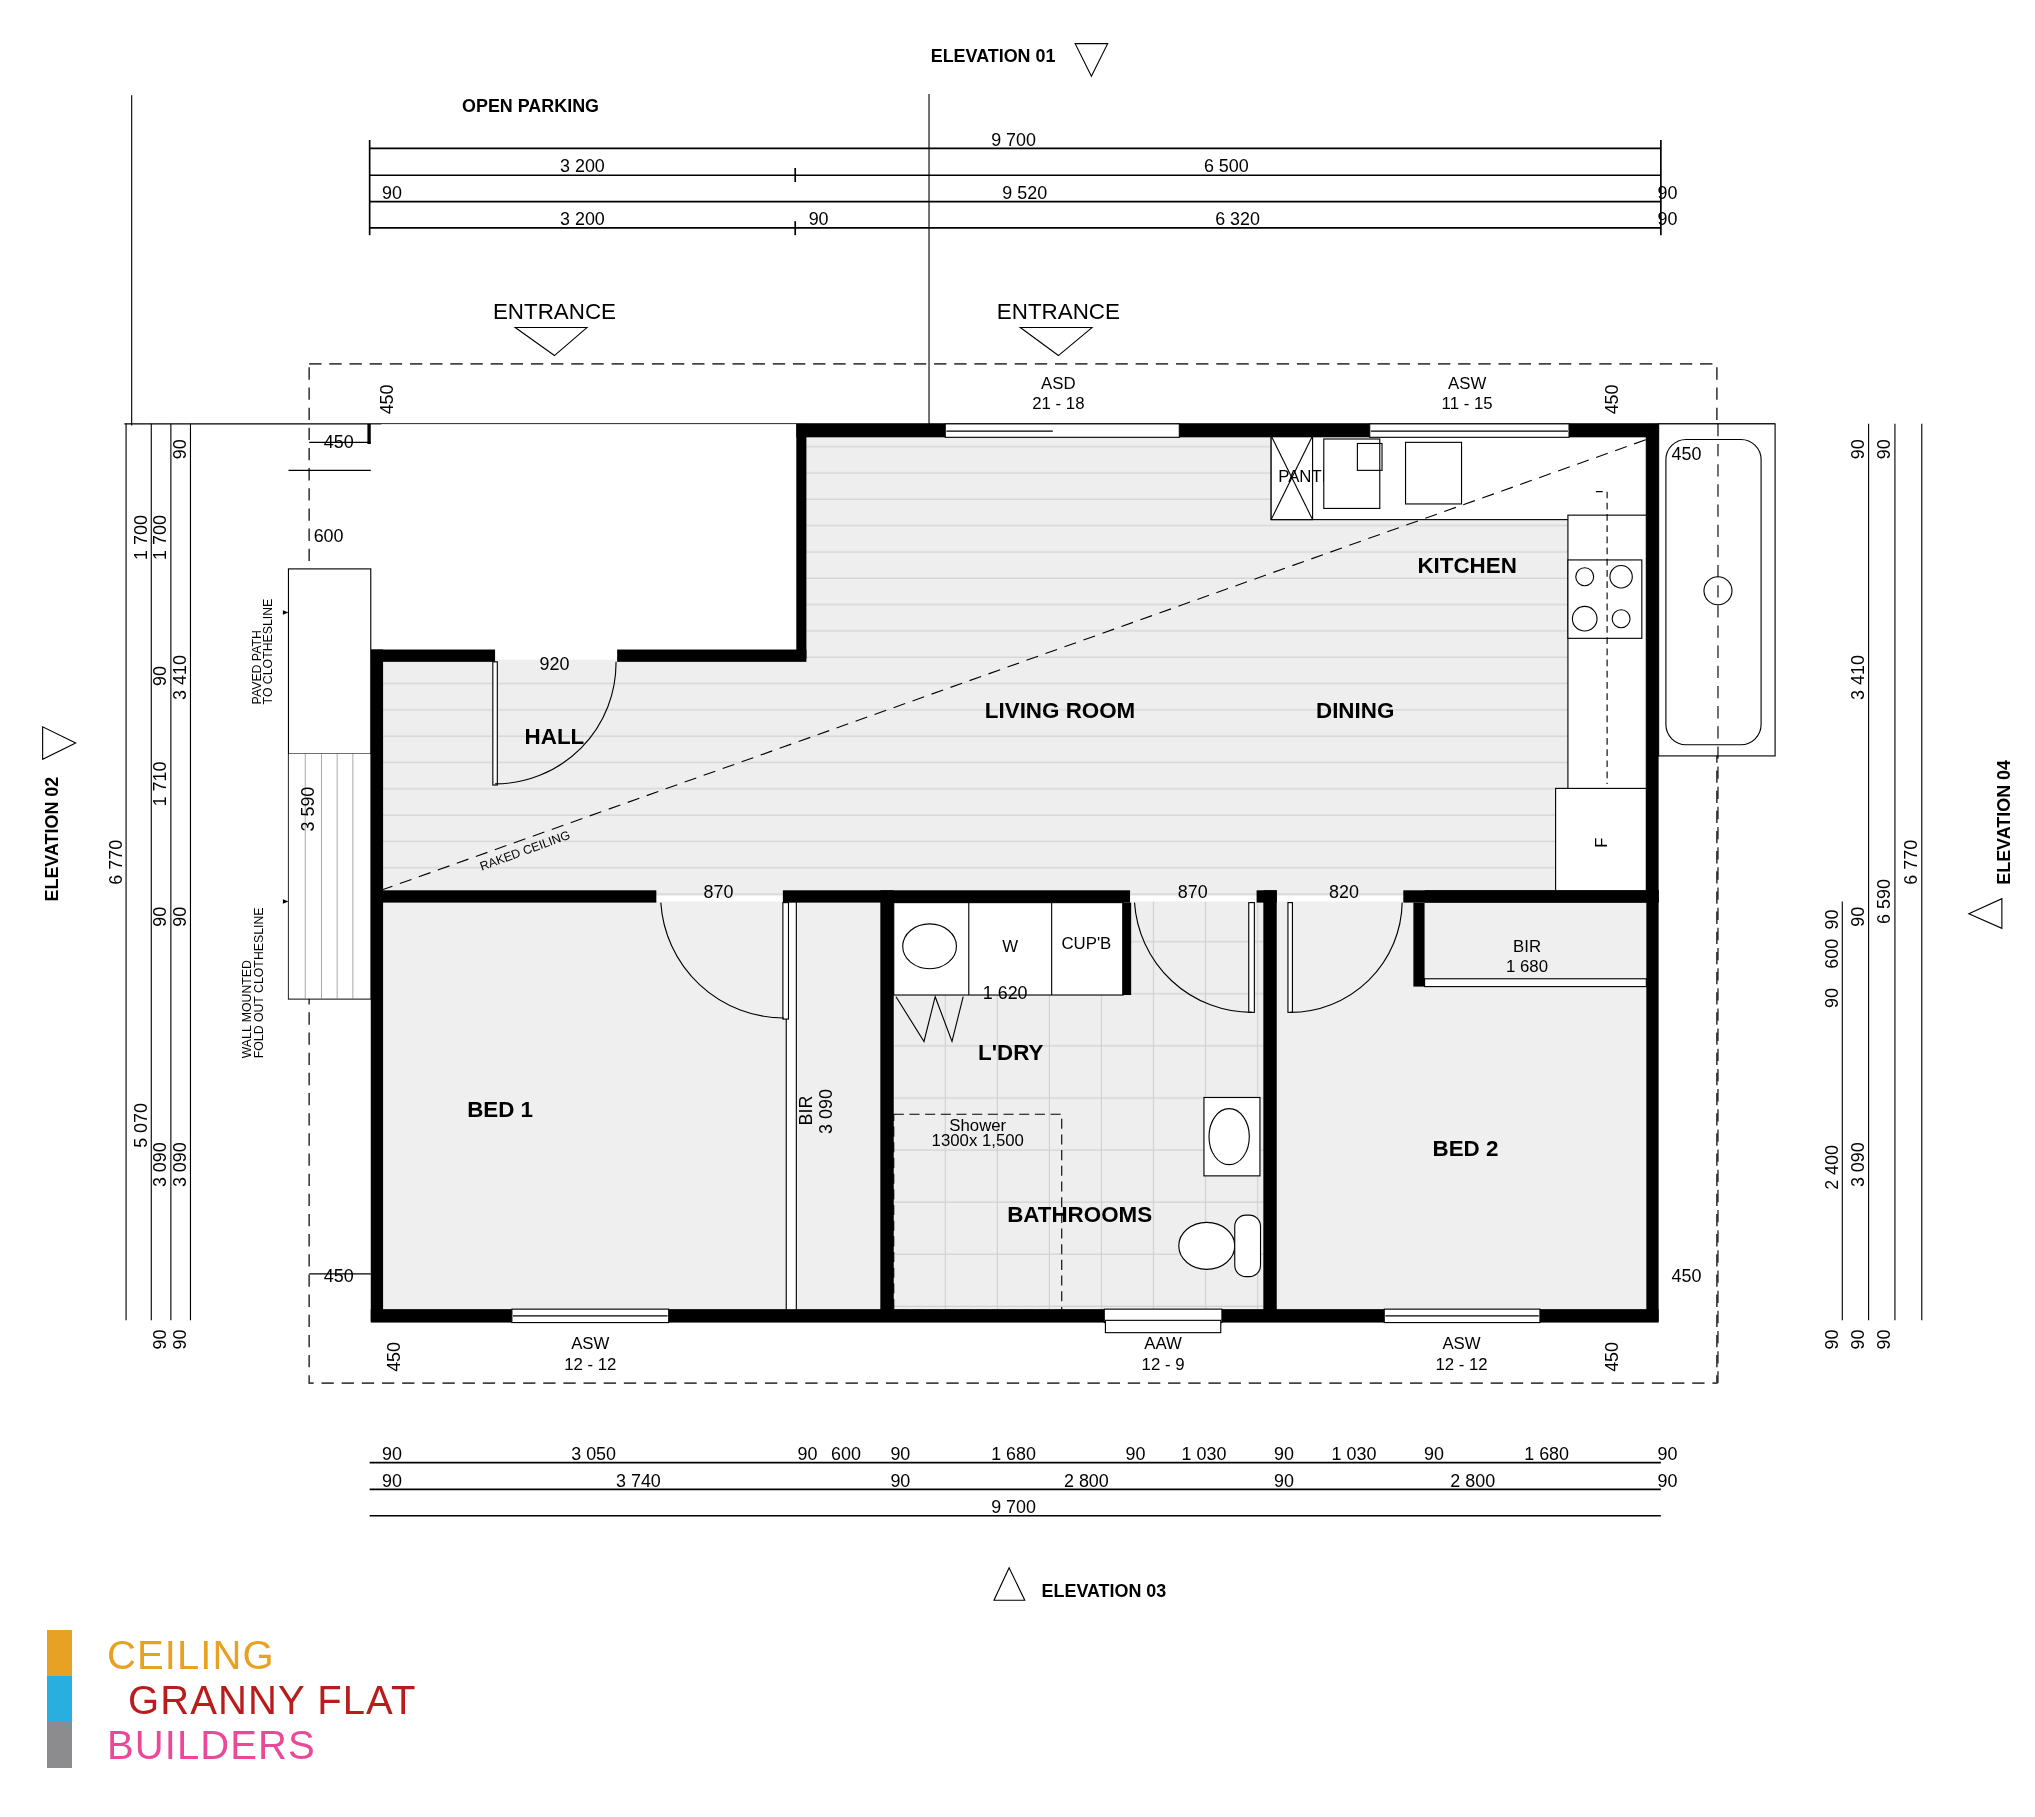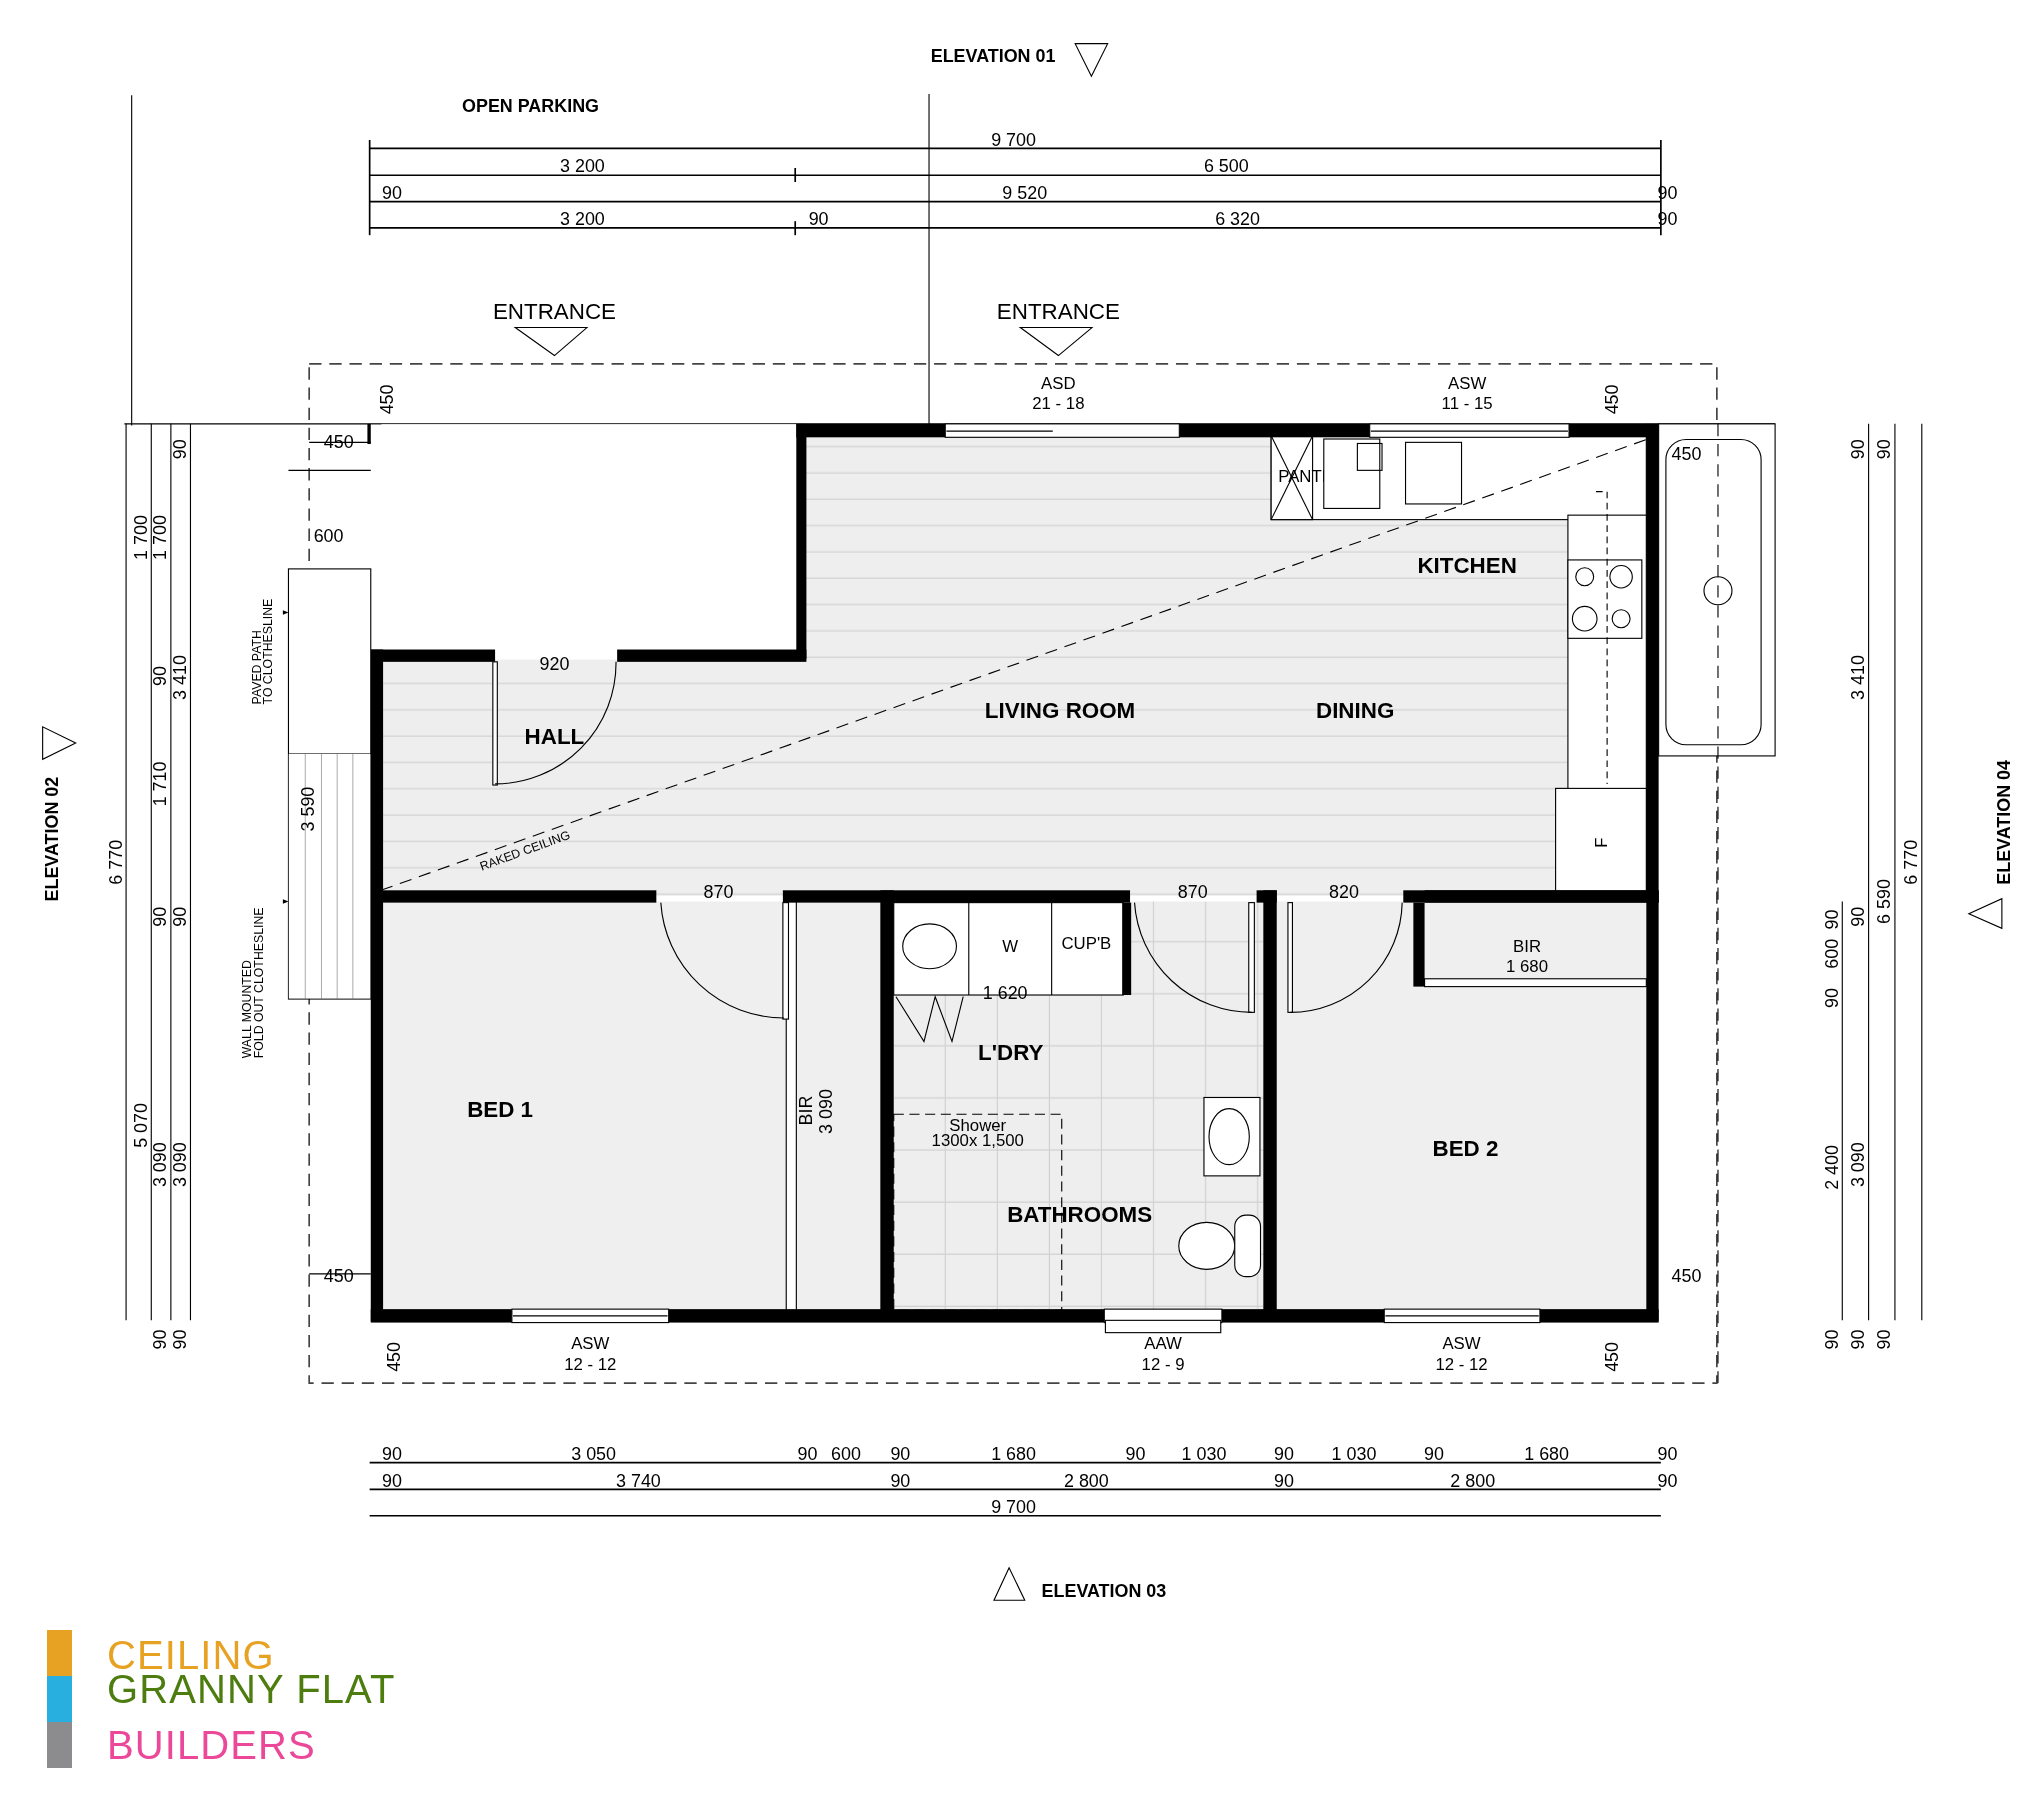--- a/index.html
+++ b/index.html
@@ -332,16 +332,16 @@
     <polygon points="1802,2800 1775,2858 1830,2858" fill="#fff" stroke="#000" stroke-width="2"></polygon>
     <text class="elev" x="1860" y="2852">ELEVATION 03</text>
   </g>
 </svg>
 
 <div class="logo">
   <div class="bar" style="top:0;background:#E8A223;"></div>
   <div class="bar" style="top:46px;background:#29AEE0;"></div>
   <div class="bar" style="top:92px;background:#8C8C8E;"></div>
   <div class="txt" style="top:2.2px;color:#E8A223;">CEILING</div>
-  <div class="txt" style="top:36px;color:#4d7c0f;">GRANNY FLAT</div>
+  <div class="txt" style="top:47px;color:#b91c1c;margin-left:21px;">GRANNY FLAT</div>
   <div class="txt" style="top:92px;color:#ec4899;">BUILDERS</div>
 </div>
 
 
 </body></html>

